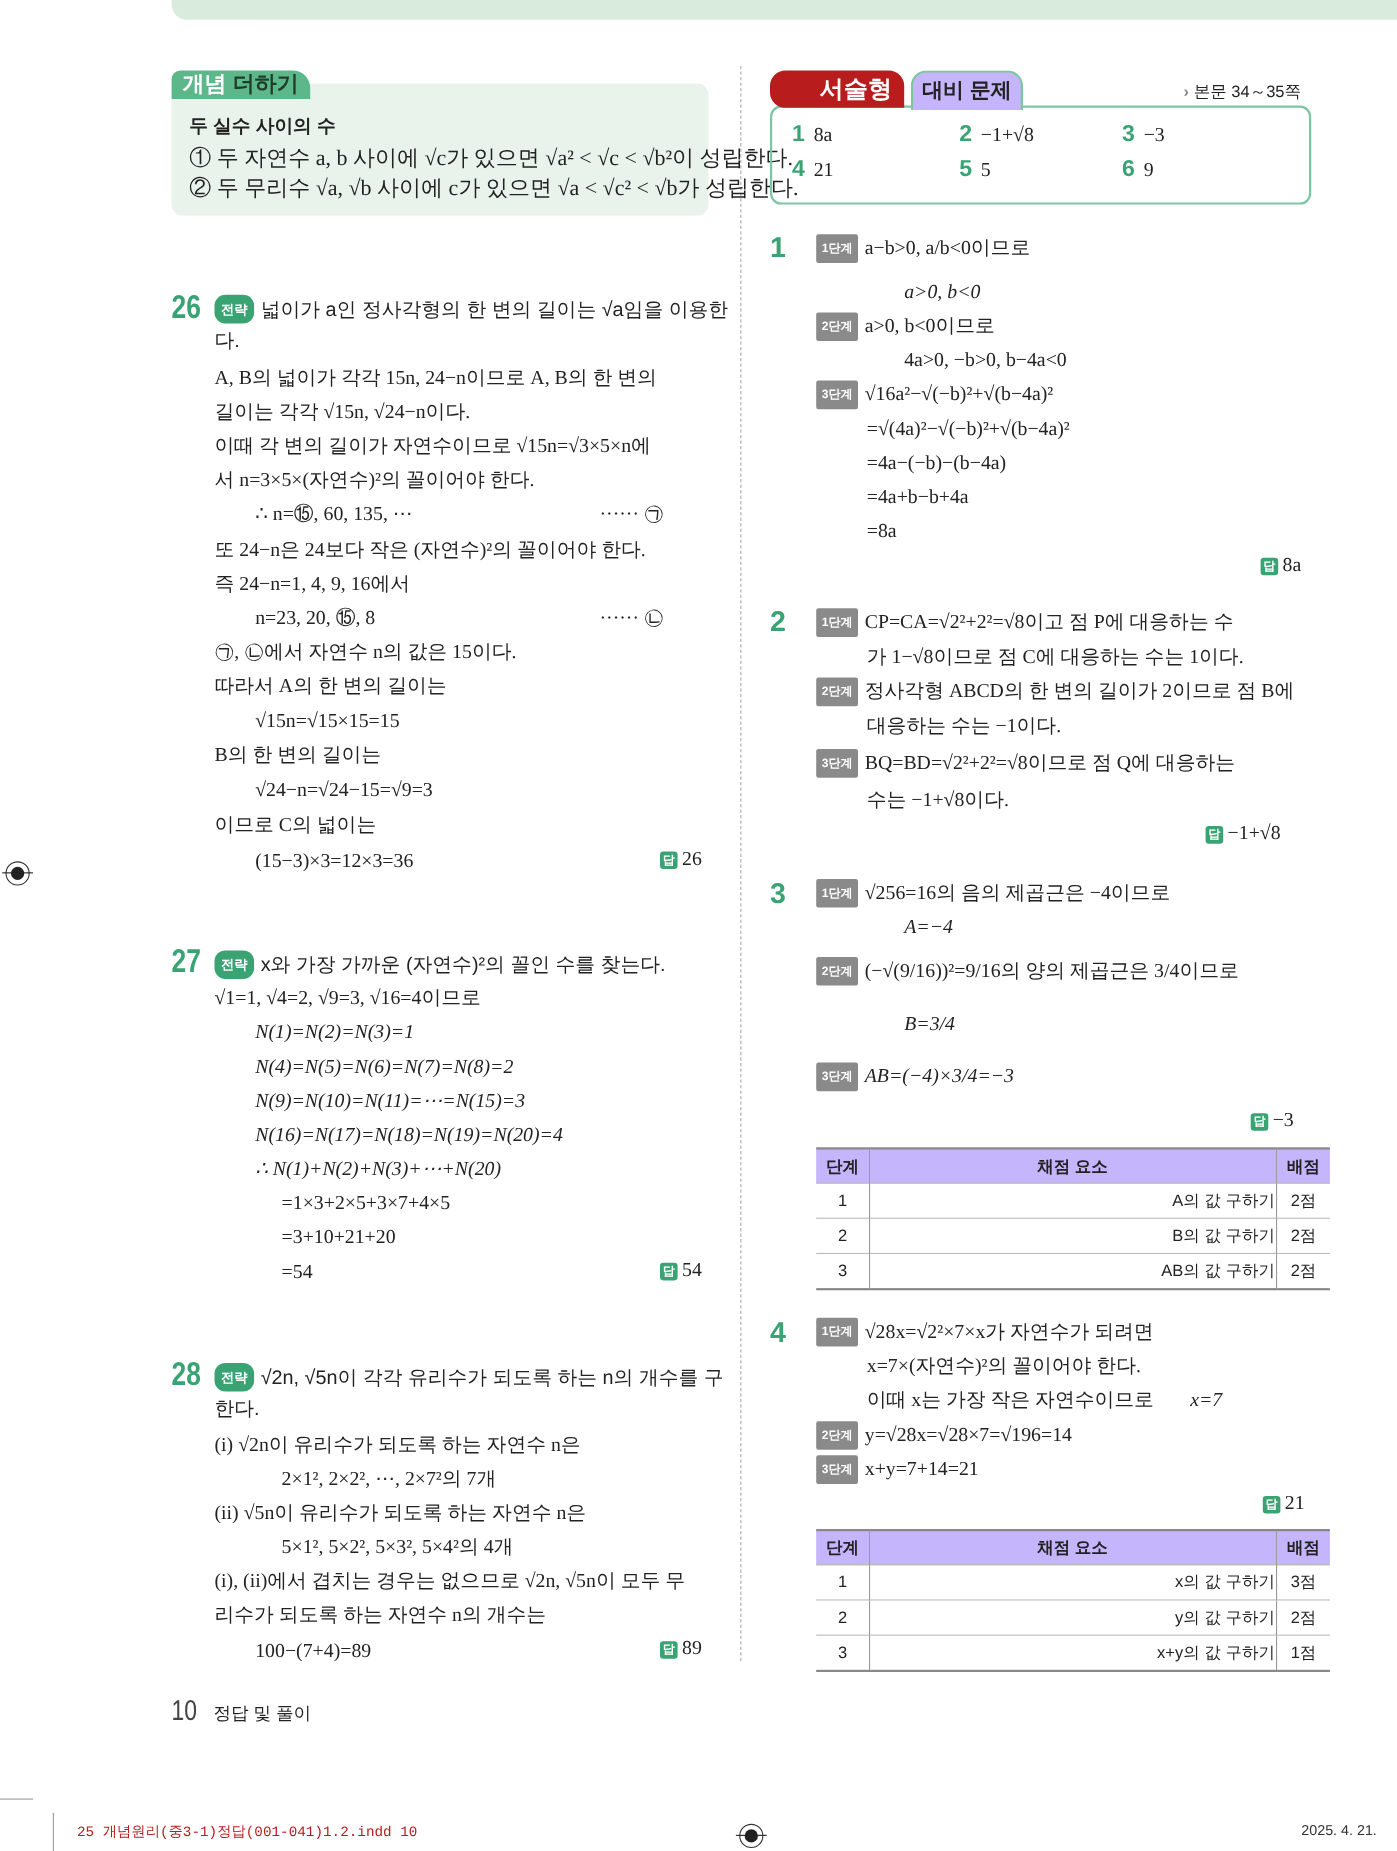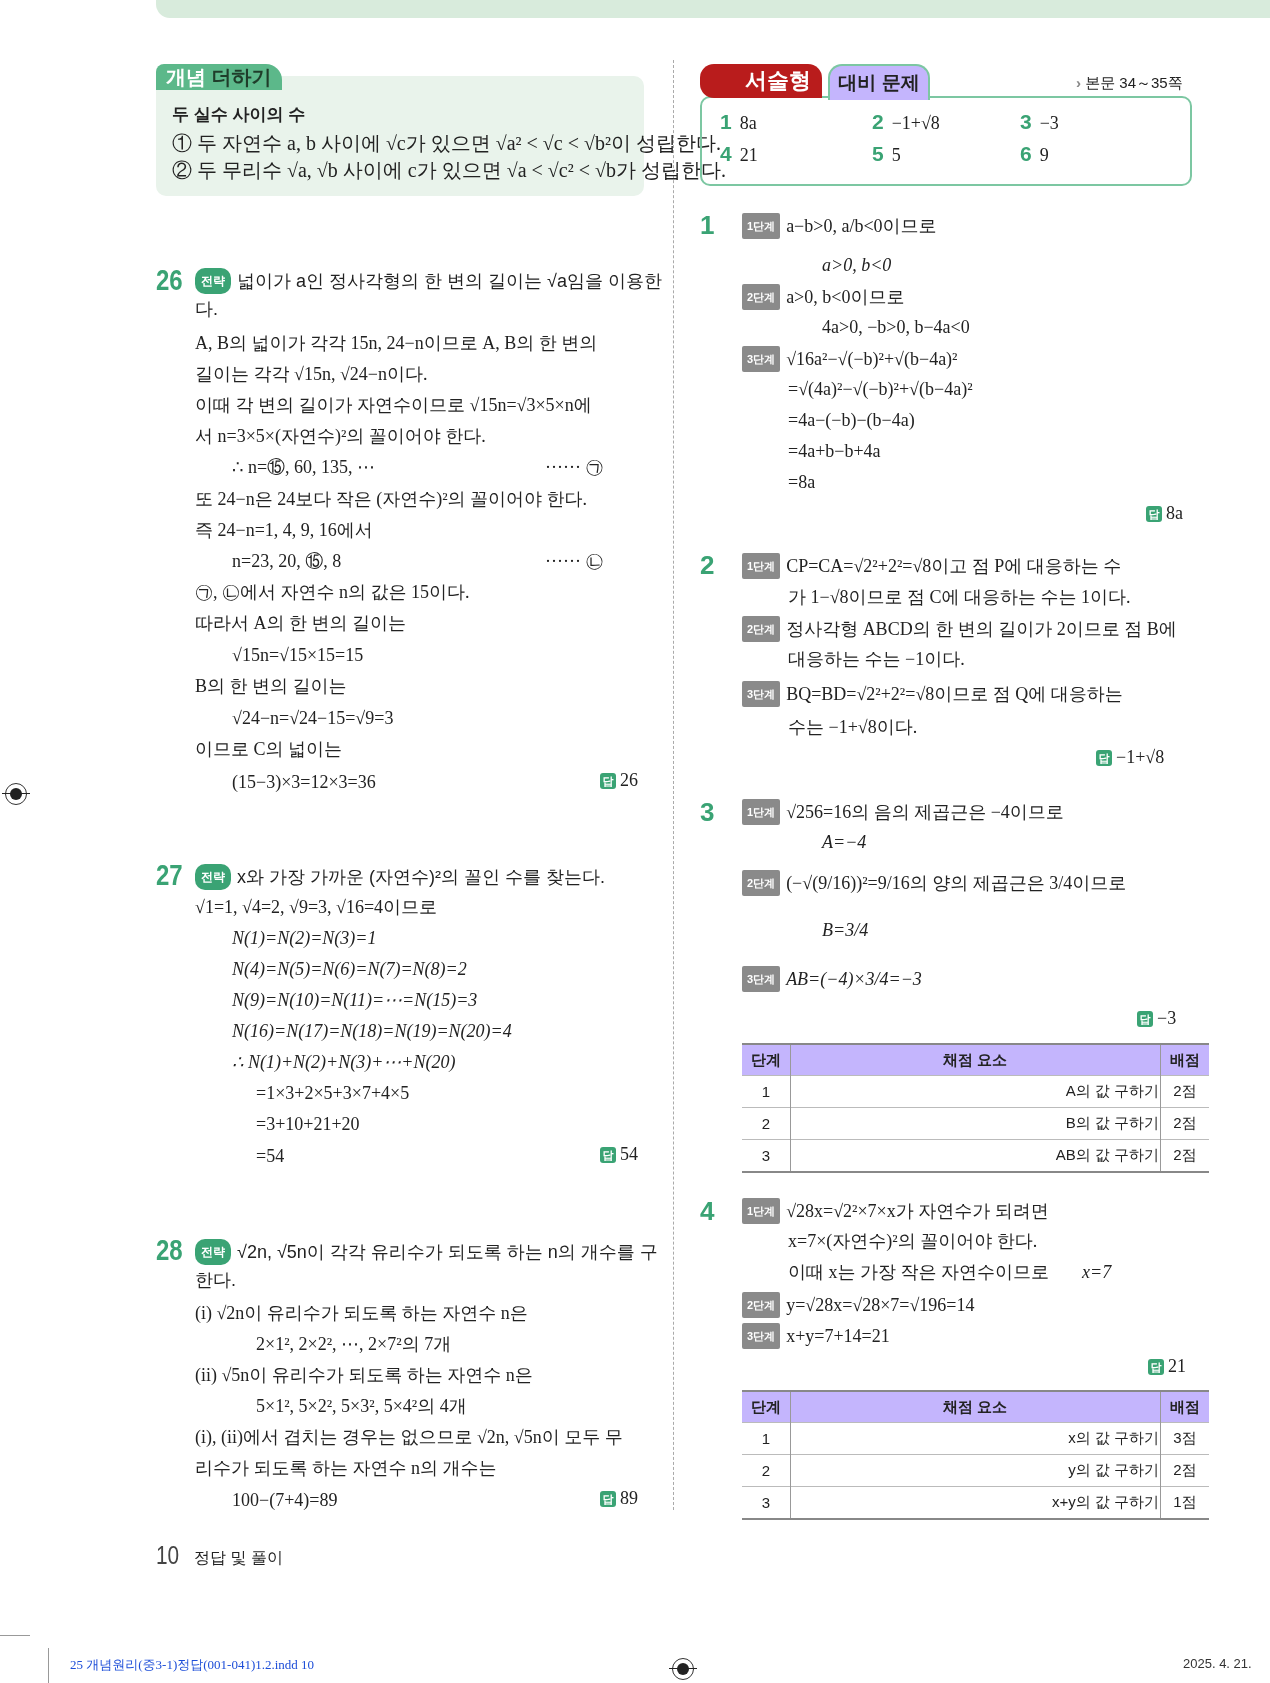--- a/index.html
+++ b/index.html
@@ -45,21 +45,21 @@
   table.score th { background:#c4b5fd; font-weight:bold; height:28px; border-top:2px solid #888; }
   table.score td { height:29px; border-top:1px solid #bbb; }
   table.score tr:last-child td { border-bottom:2px solid #888; }
   table.score .c1 { width:46px; text-align:center; border-right:1px solid #999; }
   table.score .c2 { width:354px; padding-left:14px; text-align:right; }
   table.score th.c2 { text-align:center; padding-left:0; }
   table.score .c3 { width:46px; text-align:center; border-left:1px solid #999; }
 
   .footer-num { left:156px; top:1540px; font-family:"Liberation Sans", sans-serif; font-size:26px; color:#444; transform:scaleX(0.8); transform-origin:left; }
   .footer-label { left:194px; top:1548px; font-family:"Liberation Sans", sans-serif; font-size:16px; }
-  .slug { left:70px; top:1656px; font-family:Liberation Serif, serif; font-size:13px; color:#1d4ed8; }
+  .slug { left:70px; top:1656px; font-family:Liberation Mono, monospace; font-size:13px; color:#b91c1c; }
   .slugdate { left:1183px; top:1656px; font-family:"Liberation Sans", sans-serif; font-size:13px; color:#333; }
   .slugbar { left:48px; top:1648px; height:35px; border-left:1px solid #999; }
   .slugline { left:0; top:1635px; width:30px; border-top:1px solid #999; }
   .regmark { width:20px; height:20px; border-radius:50%; border:1px solid #333; }
   .regmark::before { content:""; position:absolute; left:4px; top:4px; width:12px; height:12px; border-radius:50%; background:#222; }
   .regmark::after { content:""; position:absolute; left:-4px; top:9px; width:28px; height:1px; background:#222; }
 </style>
 </head>
 <body>
 

